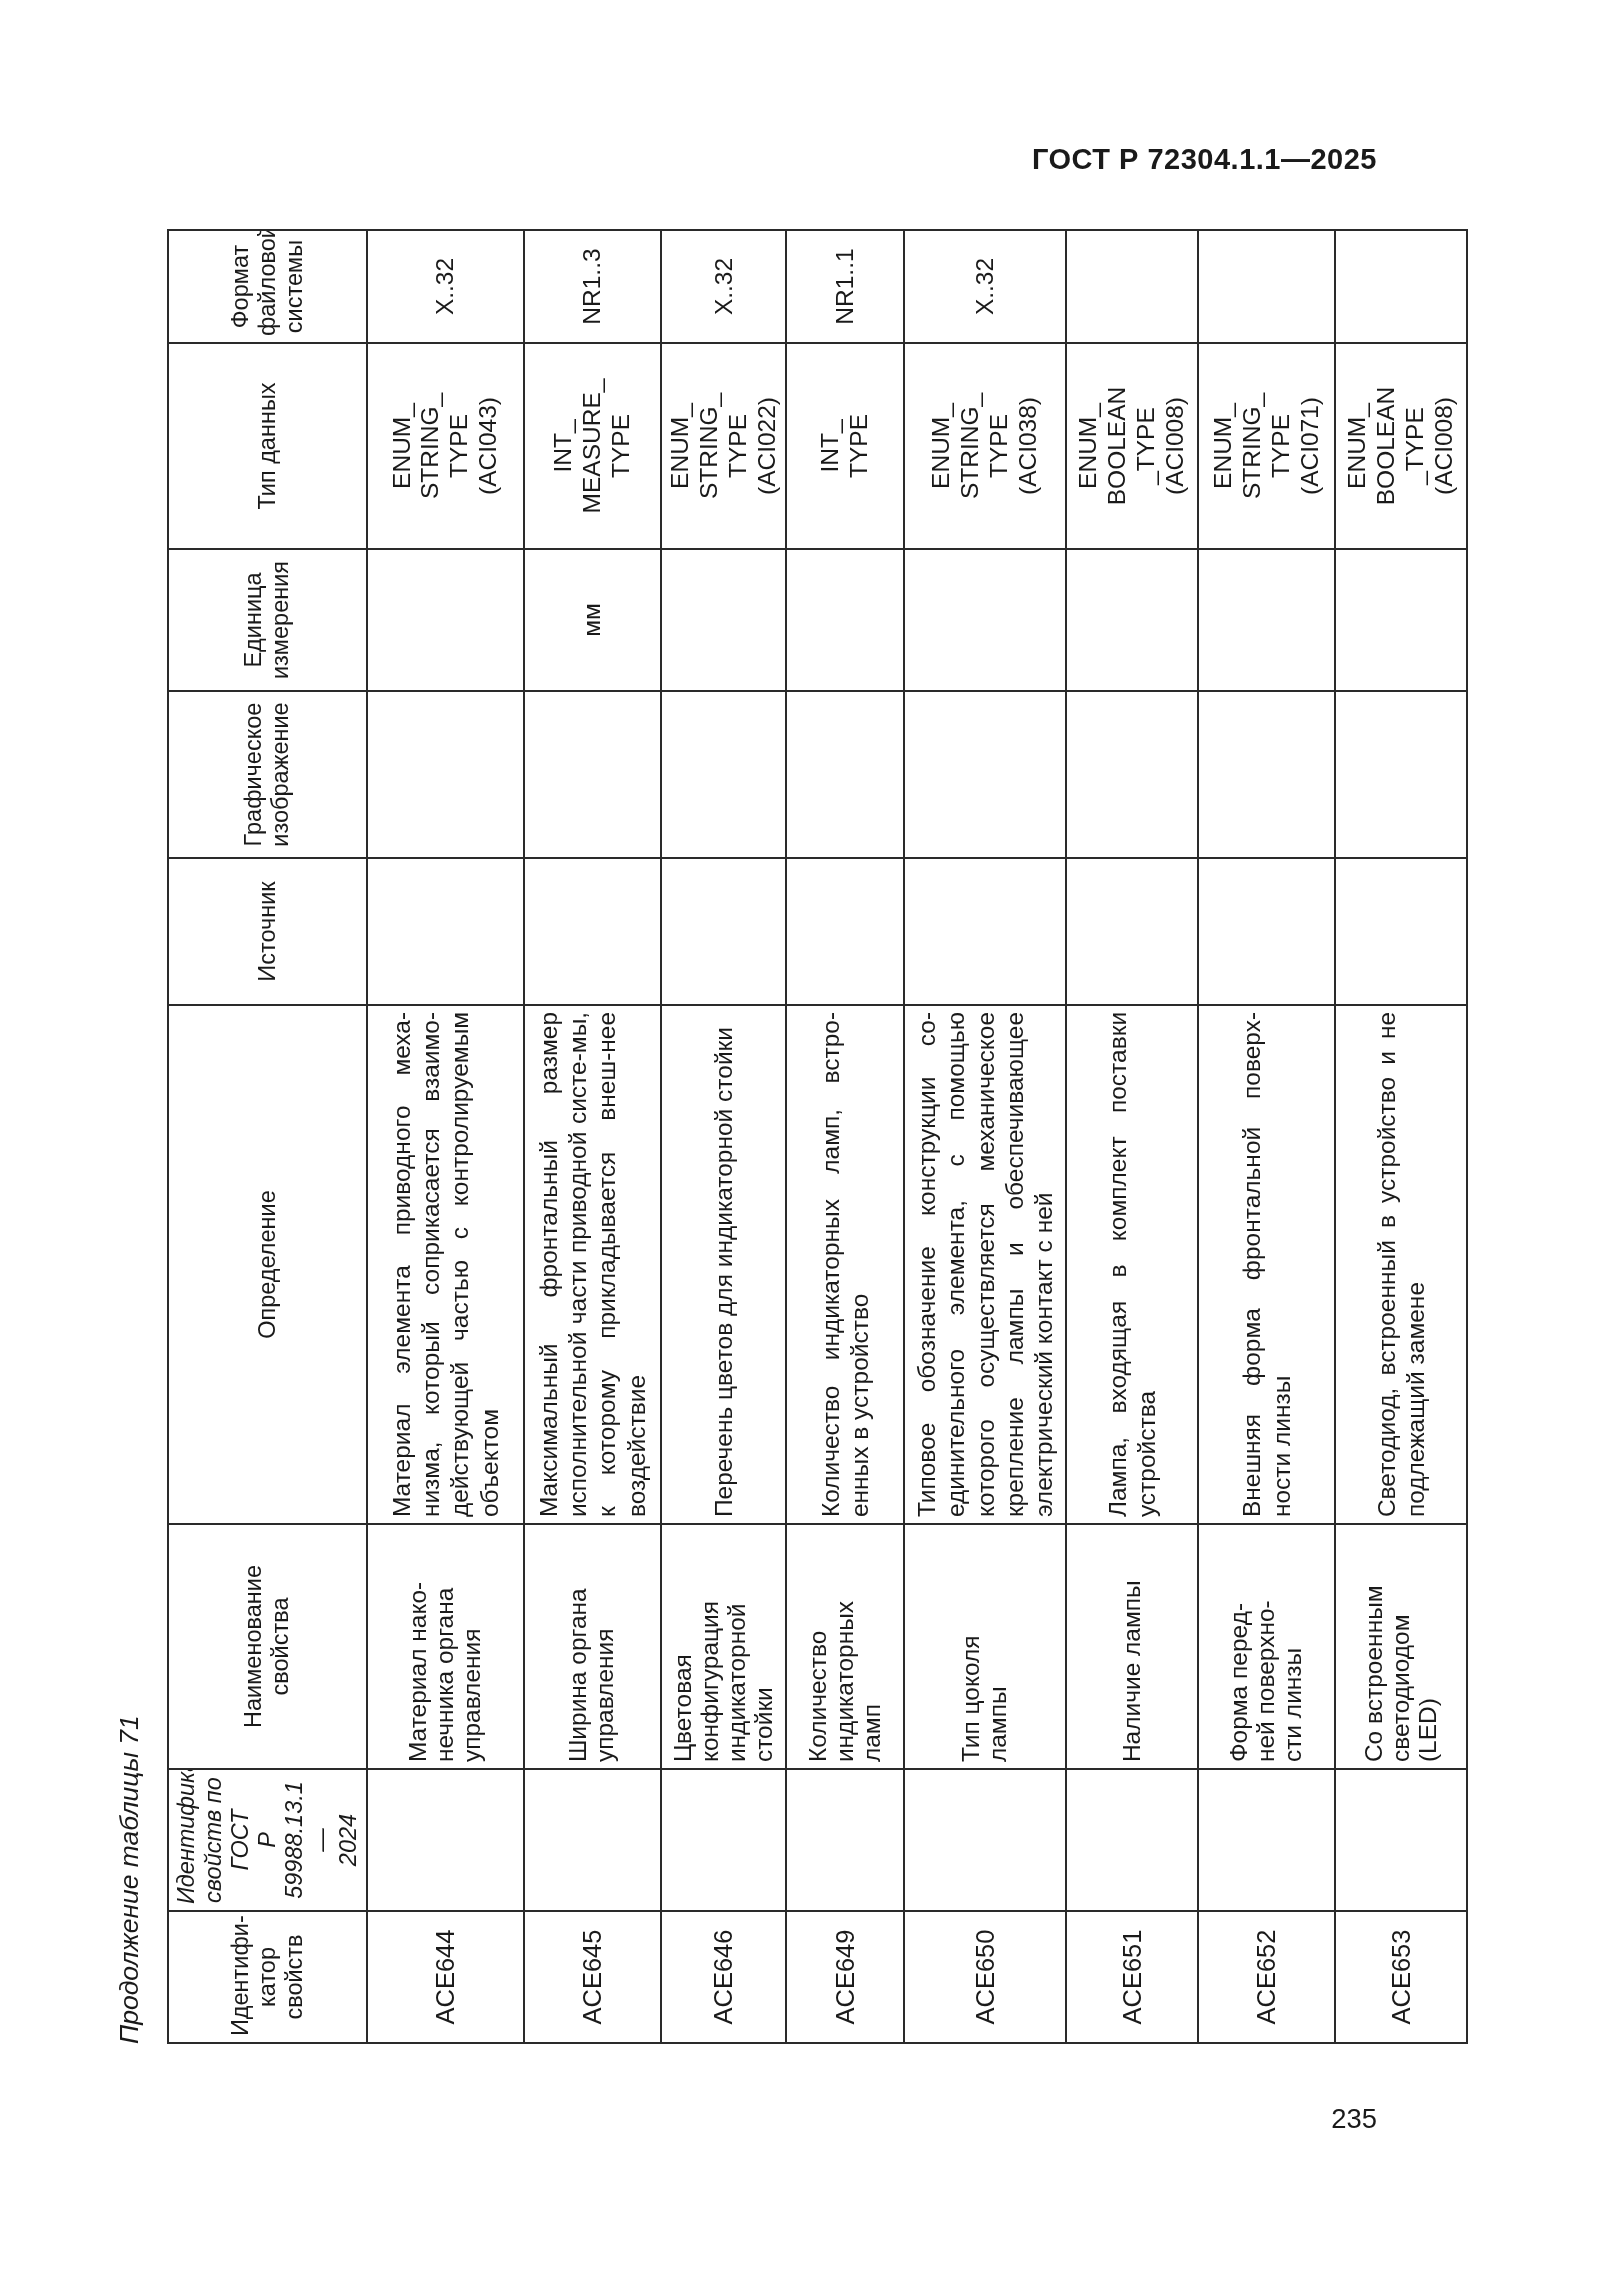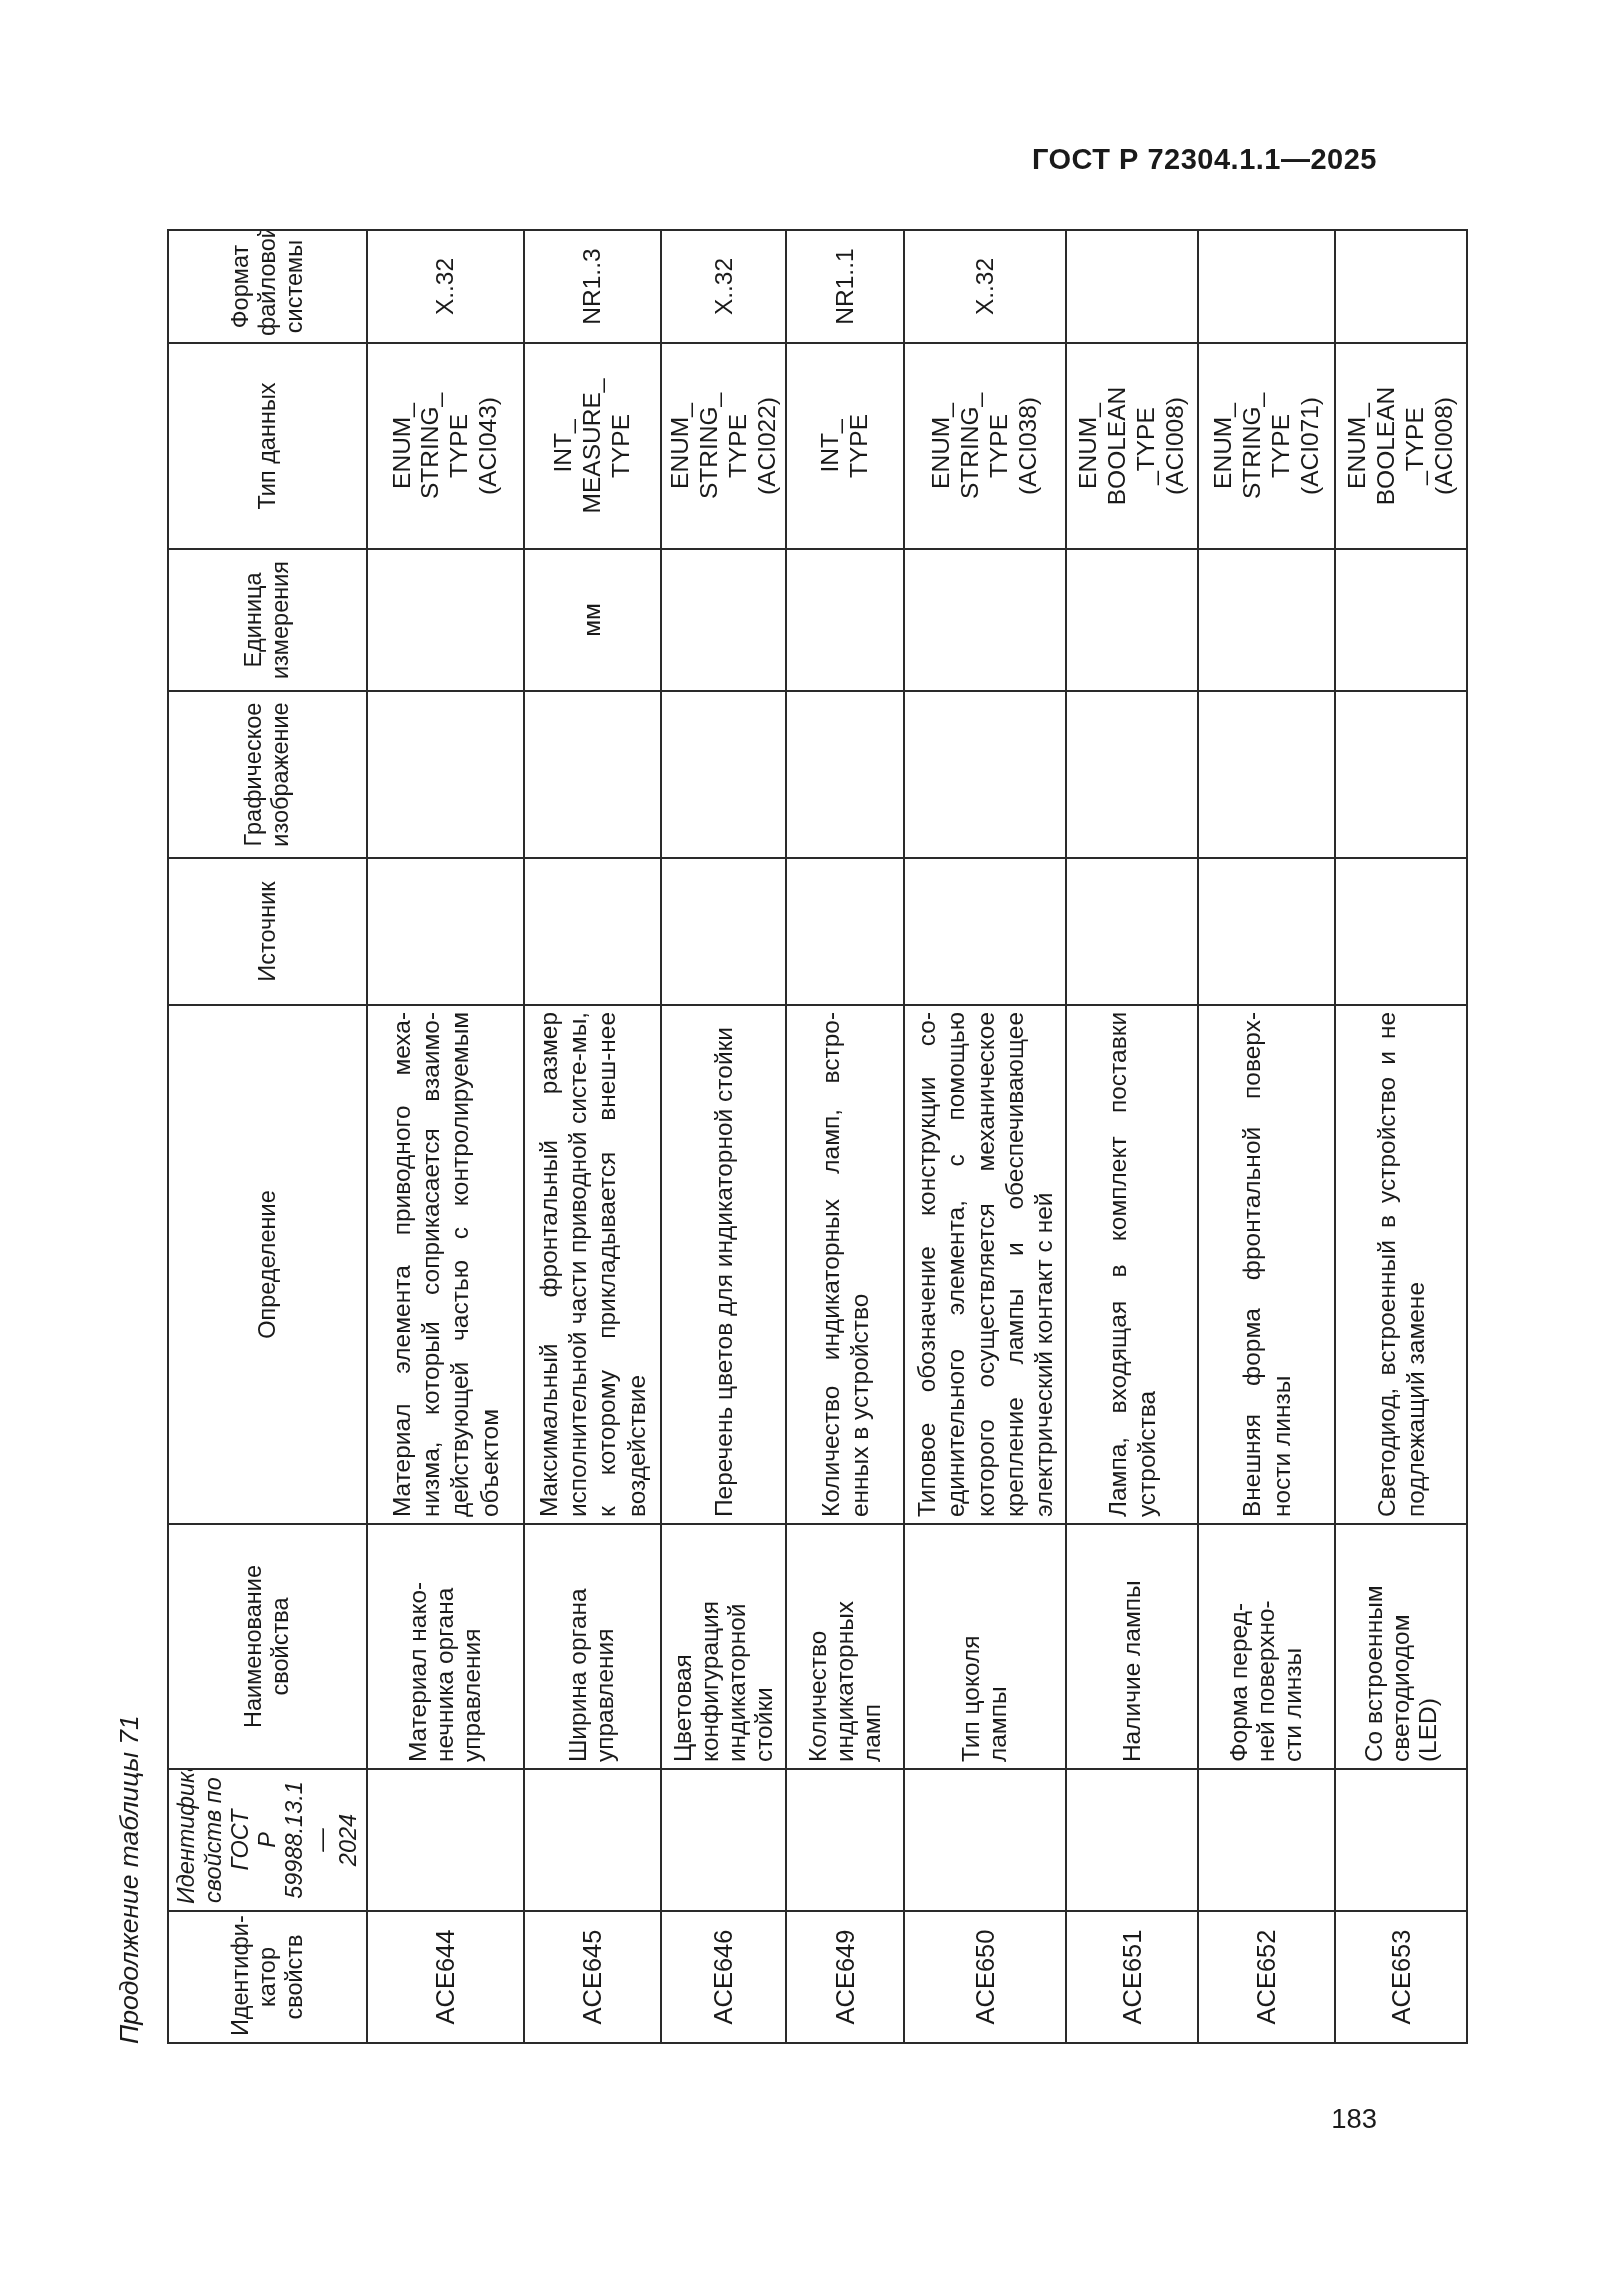--- a/index.html
+++ b/index.html
@@ -269,16 +269,16 @@
           <td class="c-type">ENUM_
 BOOLEAN
 _TYPE
 (ACI008)</td>
           <td class="c-fmt"></td>
         </tr>
       </tbody>
     </table>
   </div>
 
-  <div class="page-number">183</div>
+  <div class="page-number">235</div>
 
 </div>
 
 
 </body></html>

